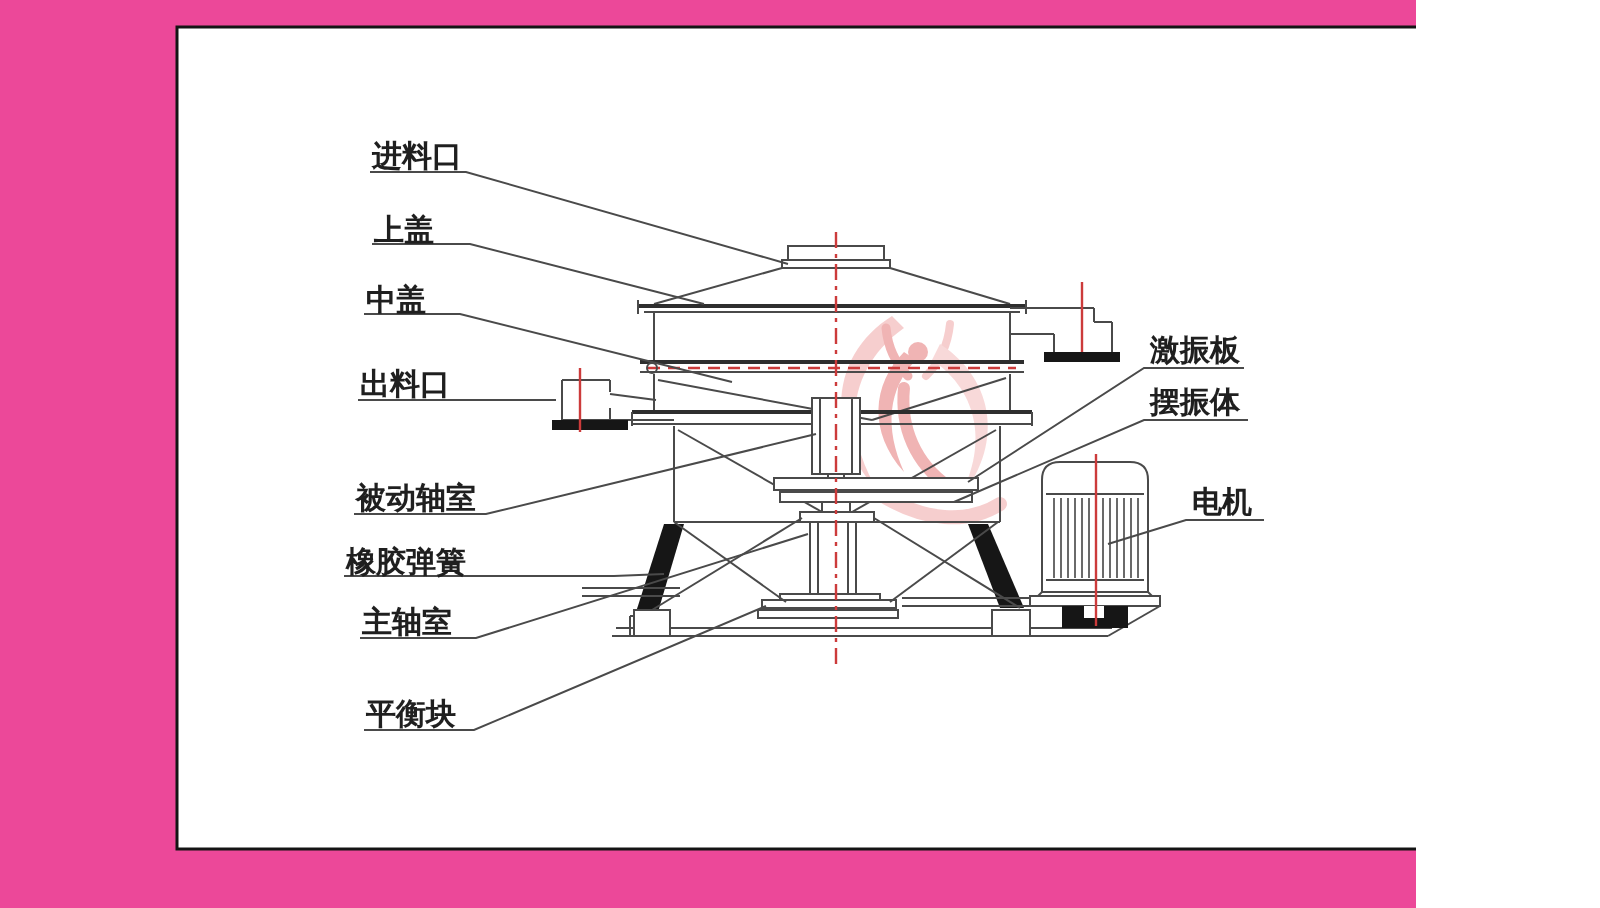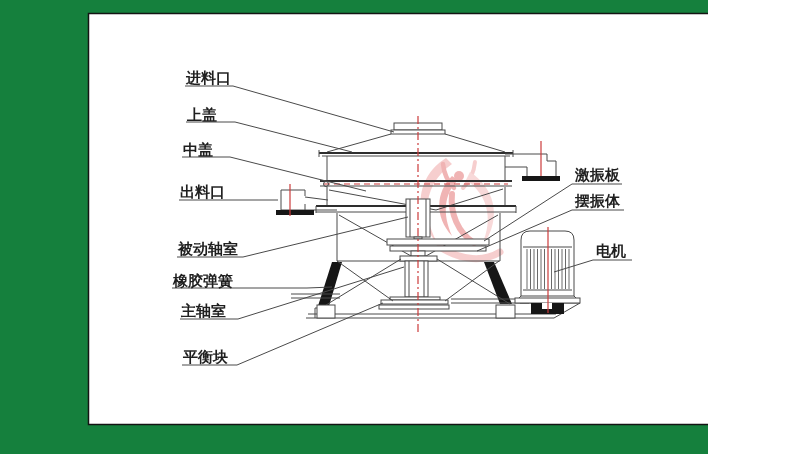--- a/index.html
+++ b/index.html
@@ -1,19 +1,19 @@
 <!DOCTYPE html>
 <html><head>
 <meta charset="utf-8">
 <style>
   html,body{margin:0;padding:0;background:#ffffff;}
   .canvas{
     position:relative;
     width:708px;height:454px;
-    background:#15803d;
+    background:#ec4899;
     overflow:hidden;
     font-family:"DejaVu Sans",sans-serif;
   }
   svg{display:block;}
   .ln{stroke:#4a4a4a;stroke-width:1;fill:none;}
   .ln2{stroke:#2e2e2e;stroke-width:2;fill:none;}
   .lnw{stroke:#4a4a4a;stroke-width:1;fill:#ffffff;}
   .red{stroke:#cc3b3b;stroke-width:1.2;fill:none;}
   .redd{stroke:#cc3b3b;stroke-width:1.2;fill:none;stroke-dasharray:8 3 2 3;}
   .blk{fill:#161616;stroke:none;}

